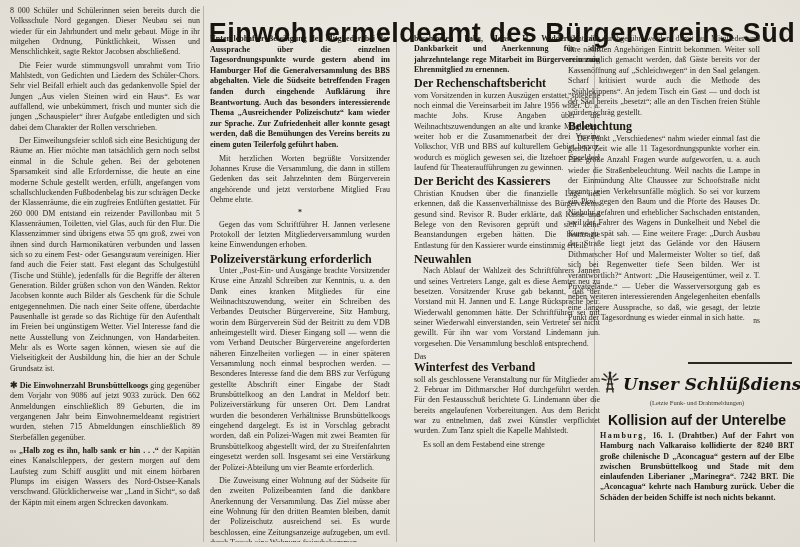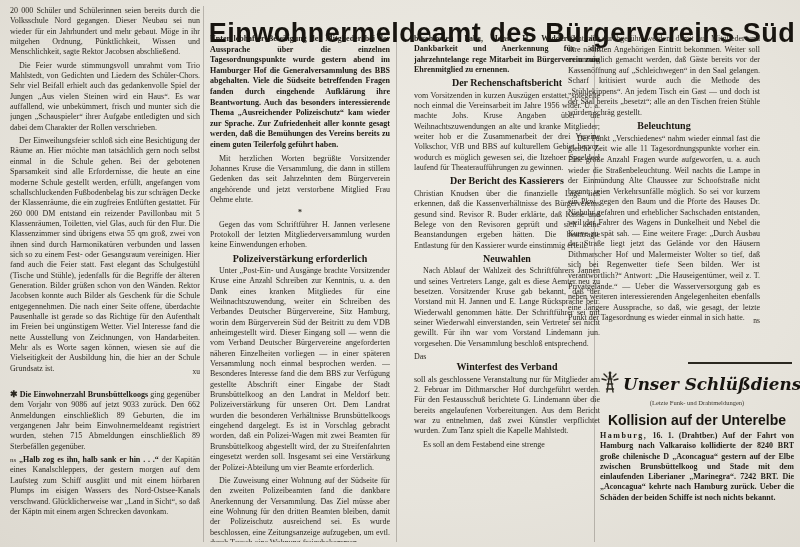--- a/index.html
+++ b/index.html
@@ -7,21 +7,21 @@
     position:relative;width:800px;height:547px;overflow:hidden;
     background:#e9e6df;
     background-image:radial-gradient(ellipse at 55% 40%, #eeebe4 0%, #e7e4dc 60%, #ddd9d0 100%);
     color:#2b2820;
     font-family:"Liberation Serif","DejaVu Serif",serif;
   }
   .col{position:absolute;text-align:justify;font-size:8px;line-height:10.35px;letter-spacing:0;}
   .col p{margin:0 0 3px 0;text-indent:9px;}
   .col p.ni{text-indent:0;}
   .b{font-weight:bold;color:#1c1913;}
-  .subhead{font-weight:bold;text-align:center;text-indent:0 !important;margin:3px 0 2px 0 !important;font-size:10px;color:#1c1913;}
+  .subhead{font-weight:bold;text-align:left;text-indent:0 !important;margin:3px 0 2px 0 !important;font-size:12px;color:#1c1913;}
   .starline{text-align:center;text-indent:0 !important;margin:1px 0 !important;font-weight:bold;}
   .sigline{text-align:right;margin:-10.3px 0 3px 0 !important;text-indent:0 !important;font-size:7.5px;}
   .lead{font-weight:bold;color:#1c1913;line-height:10.6px;}
   #headline{
     position:absolute;left:208px;top:0px;width:588px;height:32px;
     font-family:"Liberation Sans","DejaVu Sans",sans-serif;
     font-weight:bold;font-size:27px;line-height:31px;color:#181510;
     white-space:nowrap;letter-spacing:0.5px;text-align:center;
   }
   .vrule{position:absolute;width:1px;background:rgba(60,55,45,0.28);}
@@ -50,25 +50,24 @@
 
 <div id="page">
 
   <h1 id="headline">Einwohnermeldeamt des Bürgervereins Süd</h1>
 
   <div class="vrule" style="left:203px;top:6px;height:536px;"></div>
   <div class="vrule" style="left:396px;top:34px;height:508px;"></div>
   <div class="vrule" style="left:594px;top:34px;height:508px;"></div>
 
   <div class="col" style="left:10px;top:6px;width:190px;height:536px;overflow:hidden;">
-    <p class="ni">20 000 Schüler und Schülerinnen seien bereits durch die Volksschule Nord gegangen. Dieser Neubau sei nun wieder für ein Jahrhundert und mehr gebaut. Möge in ihr mitgehen Ordnung, Pünktlichkeit, Wissen und Menschlichkeit, sagte Rektor Jacobsen abschließend.</p>
+    <p class="ni">8 000 Schüler und Schülerinnen seien bereits durch die Volksschule Nord gegangen. Dieser Neubau sei nun wieder für ein Jahrhundert und mehr gebaut. Möge in ihr mitgehen Ordnung, Pünktlichkeit, Wissen und Menschlichkeit, sagte Rektor Jacobsen abschließend.</p>
     <p>Die Feier wurde stimmungsvoll umrahmt vom Trio Mahlstedt, von Gedichten und Liedern des Schüler-Chors. Sehr viel Beifall erhielt auch das gedankenvolle Spiel der Jungen „Aus vielen Steinen wird ein Haus“. Es war auffallend, wie unbekümmert, frisch und munter sich die jungen „Schauspieler“ ihrer Aufgabe entledigten und sich dabei dem Charakter der Rollen verschrieben.</p>
     <p>Der Einweihungsfeier schloß sich eine Besichtigung der Räume an. Hier möchte man tatsächlich gern noch selbst einmal in die Schule gehen. Bei der gebotenen Sparsamkeit sind alle Erfordernisse, die heute an eine moderne Schule gestellt werden, erfüllt, angefangen vom schallschluckenden Fußbodenbelag bis zur schrägen Decke der Klassenräume, die ein zugfreies Entlüften gestattet. Für 260 000 DM entstand ein reizender Pavillonbau mit 5 Klassenräumen, Toiletten, viel Glas, auch für den Flur. Die Klassenzimmer sind übrigens etwa 55 qm groß, zwei von ihnen sind durch Harmonikatüren verbunden und lassen sich so zu einem Fest- oder Gesangsraum vereinigen. Hier fand auch die Feier statt. Fast elegant das Schulgestühl (Tische und Stühle), jedenfalls für die Begriffe der älteren Generation. Bilder grüßen schon von den Wänden. Rektor Jacobsen konnte auch Bilder als Geschenk für die Schule entgegennehmen. Die nach einer Seite offene, überdachte Pausenhalle ist gerade so das Richtige für den Aufenthalt im Freien bei ungünstigem Wetter. Viel Interesse fand die nette Ausstellung von Zeichnungen, von Handarbeiten. Mehr als es Worte sagen können, wiesen sie auf die Vielseitigkeit der Ausbildung hin, die hier an der Schule Grundsatz ist.</p>
-    <p class="sigline">xu</p>
-    <p class="ni" style="margin-top:12px;">
+    <p class="ni" style="margin-top:6px;">
       <span class="mark">✱</span>
       <span class="b">Die Einwohnerzahl Brunsbüttelkoogs</span>
       <span>ging gegenüber dem Vorjahr von 9086 auf jetzt 9033 zurück. Den 662 Anmeldungen einschließlich 89 Geburten, die im vergangenen Jahr beim Einwohnermeldeamt registriert wurden, stehen 715 Abmeldungen einschließlich 89 Sterbefällen gegenüber.</span>
     </p>
     <p class="ni" style="margin-top:3px;">
       <span class="prefix">ns</span>
       <span class="b">„Halb zog es ihn, halb sank er hin . . .“</span>
       <span>der Kapitän eines Kanalschleppers, der gestern morgen auf dem Laufsteg zum Schiff ausglitt und mit einem hörbaren Plumps im eisigen Wassers des Nord-Ostsee-Kanals verschwand. Glücklicherweise war „Land in Sicht“, so daß der Käptn mit einem argen Schrecken davonkam.</span>
     </p>
   </div>

